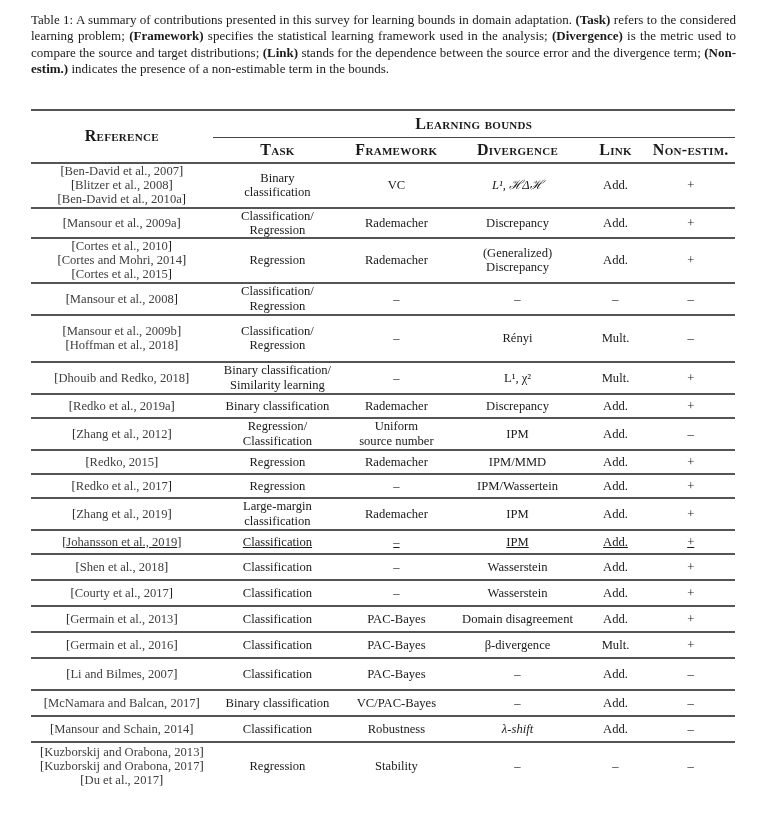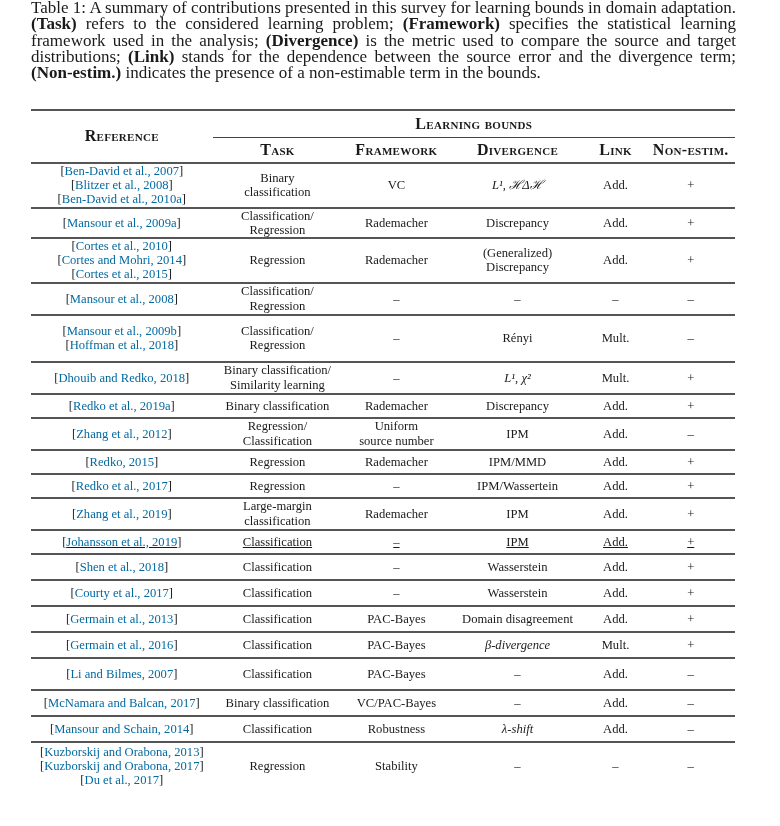--- a/index.html
+++ b/index.html
@@ -1,29 +1,29 @@
 <!DOCTYPE html>
 <html><head>
 <meta charset="utf-8">
 <style>
   html,body{margin:0;padding:0;background:#fff;}
   body{width:780px;height:826px;overflow:hidden;font-family:"Liberation Serif","DejaVu Serif",serif;color:#1a1a1a;}
-  .caption{position:absolute;left:31px;top:0;width:705px;font-size:17px;line-height:16.3px;text-align:justify;}
+  .caption{position:absolute;left:31px;top:12px;width:705px;font-size:13px;line-height:16.3px;text-align:justify;}
   .caption b{font-weight:bold;}
   table{position:absolute;left:31px;top:109px;width:704px;border-collapse:collapse;font-size:12.6px;line-height:14.2px;}
   td,th{text-align:center;vertical-align:middle;padding:0 2px;}
   .top-rule td{border-top:2px solid #555;height:0;padding:0;}
   th{font-weight:bold;font-variant:small-caps;letter-spacing:0.3px;font-size:16px;}
   .h1 th{height:26px;}
   .h2 th{height:24px;}
   .lb{border-bottom:1px solid #444;}
   tbody tr{border-top:2.5px solid #555;}
   tbody tr:first-child{border-top:2.5px solid #555;}
   thead{border-bottom:2.5px solid #555;}
-  .ref a{color:#0369a1;text-decoration:none;}
+  .ref a{color:#404040;text-decoration:none;}
   .ref span.br{color:#1a1a1a;}
   .c-ref{width:186px;}
   .c-task{width:130px;}
   .c-fw{width:106px;}
   .c-div{width:134px;}
   .c-link{width:60px;}
   .c-ne{width:88px;}
 </style>
 </head>
 <body>
@@ -146,21 +146,21 @@
           <div><span class="br">[</span><a>Dhouib and Redko, 2018</a><span class="br">]</span></div>
         </td>
         <td>
           <div>Binary classification/</div>
           <div>Similarity learning</div>
         </td>
         <td>
           <div>–</div>
         </td>
         <td>
-          <div style="font-style: italic;">L¹, χ²</div>
+          <div style="">L¹, χ²</div>
         </td>
         <td>Mult.</td>
         <td>+</td>
       </tr>
       <tr style="height: 24px;">
         <td class="ref">
           <div><span class="br">[</span><a>Redko et al., 2019a</a><span class="br">]</span></div>
         </td>
         <td>
           <div>Binary classification</div>
@@ -309,21 +309,21 @@
         <td class="ref">
           <div><span class="br">[</span><a>Germain et al., 2016</a><span class="br">]</span></div>
         </td>
         <td>
           <div>Classification</div>
         </td>
         <td>
           <div>PAC-Bayes</div>
         </td>
         <td>
-          <div style="font-style: italic;">β-divergence</div>
+          <div style="">β-divergence</div>
         </td>
         <td>Mult.</td>
         <td>+</td>
       </tr>
       <tr style="height: 32px;">
         <td class="ref">
           <div><span class="br">[</span><a>Li and Bilmes, 2007</a><span class="br">]</span></div>
         </td>
         <td>
           <div>Classification</div>

